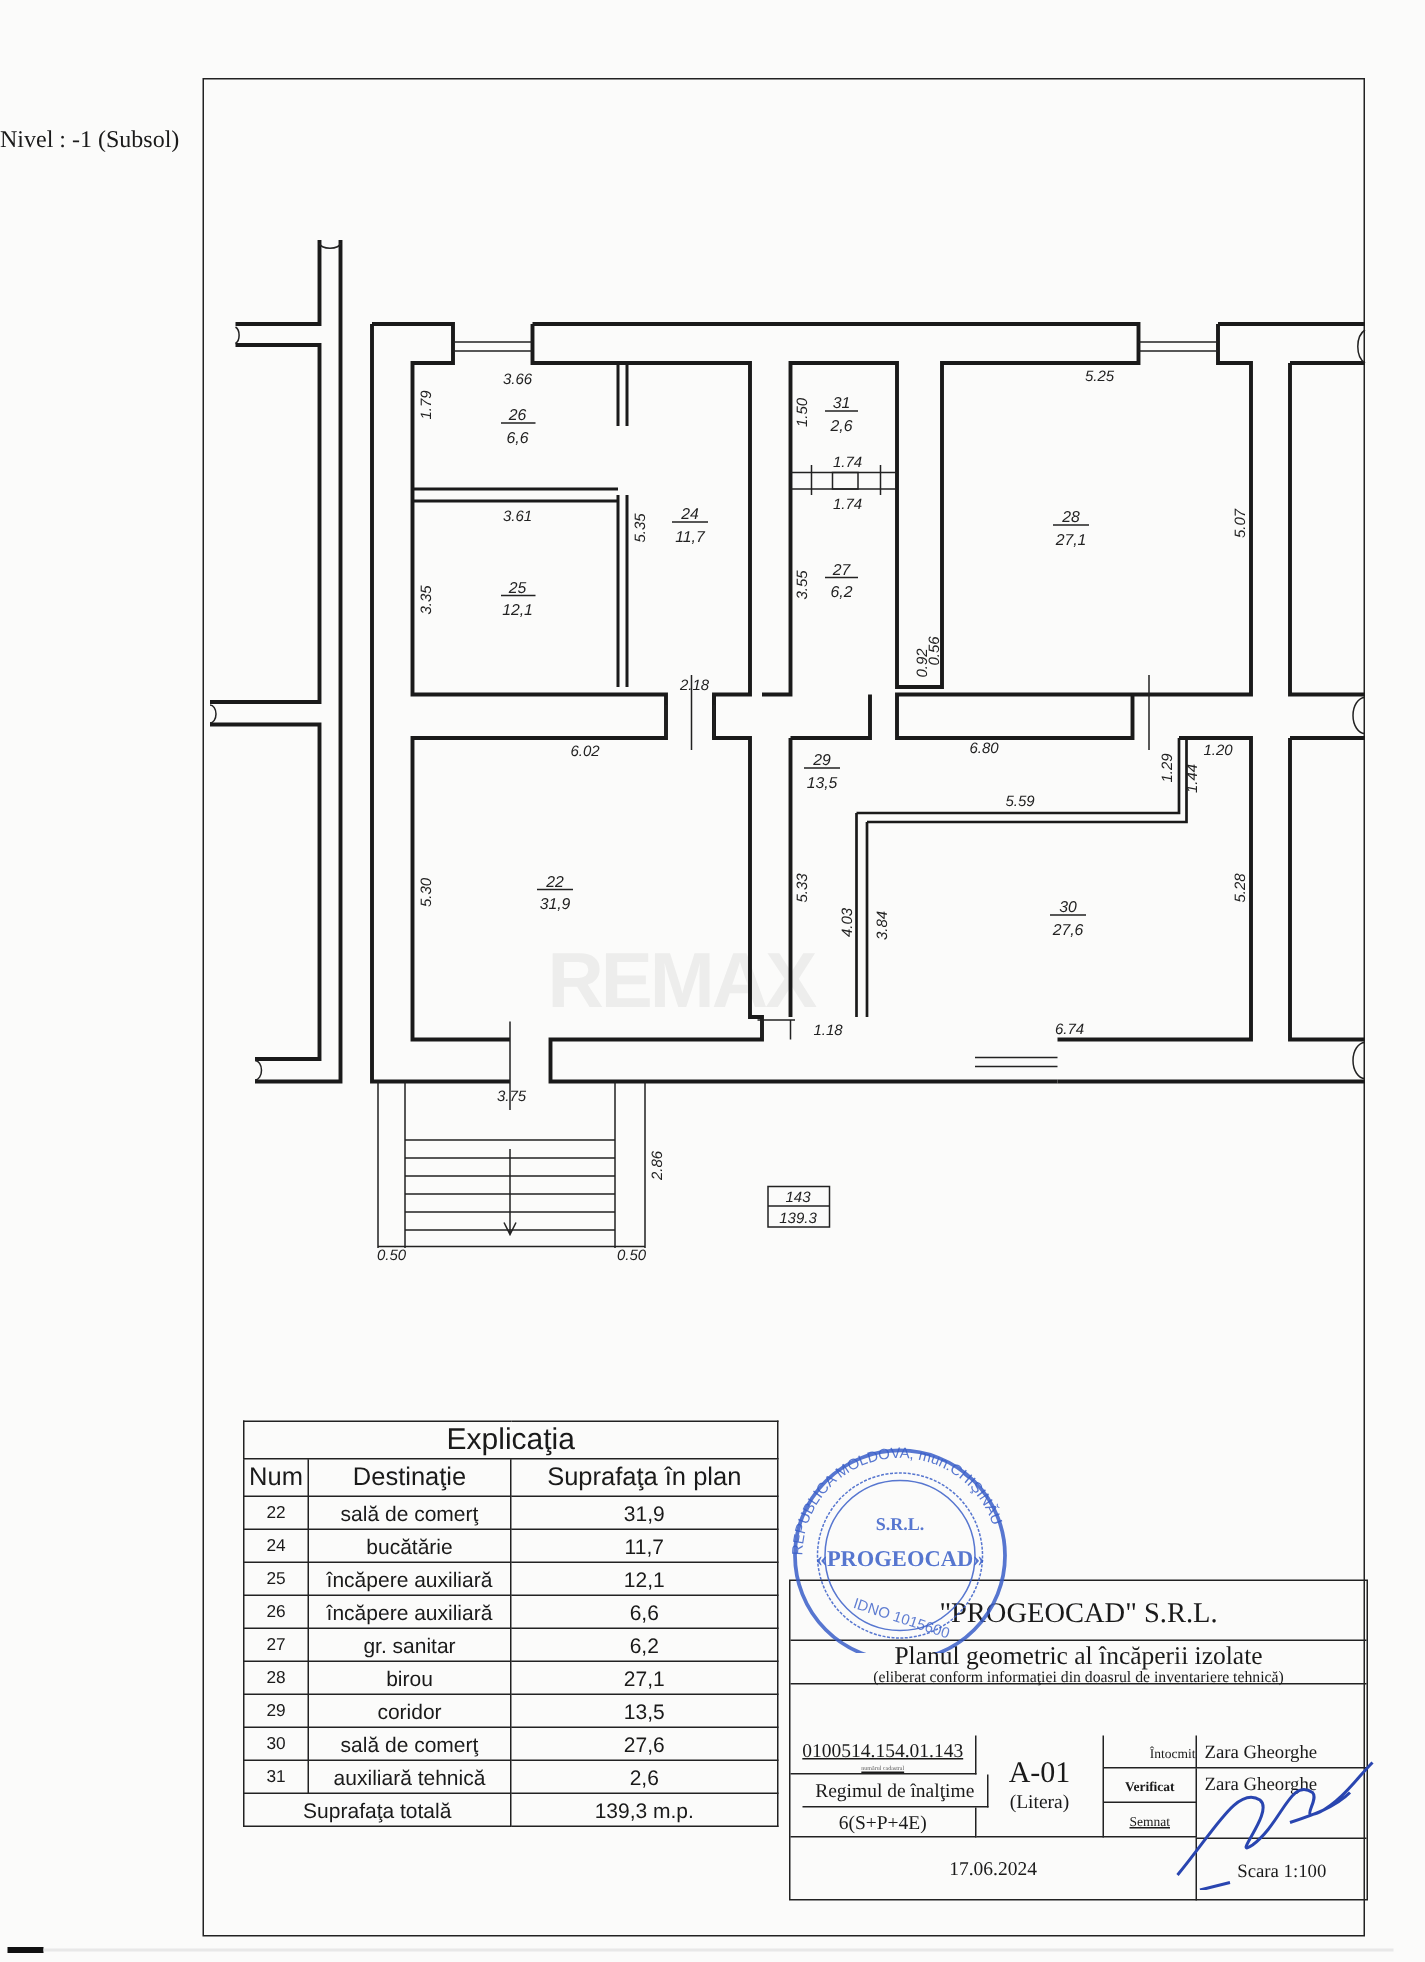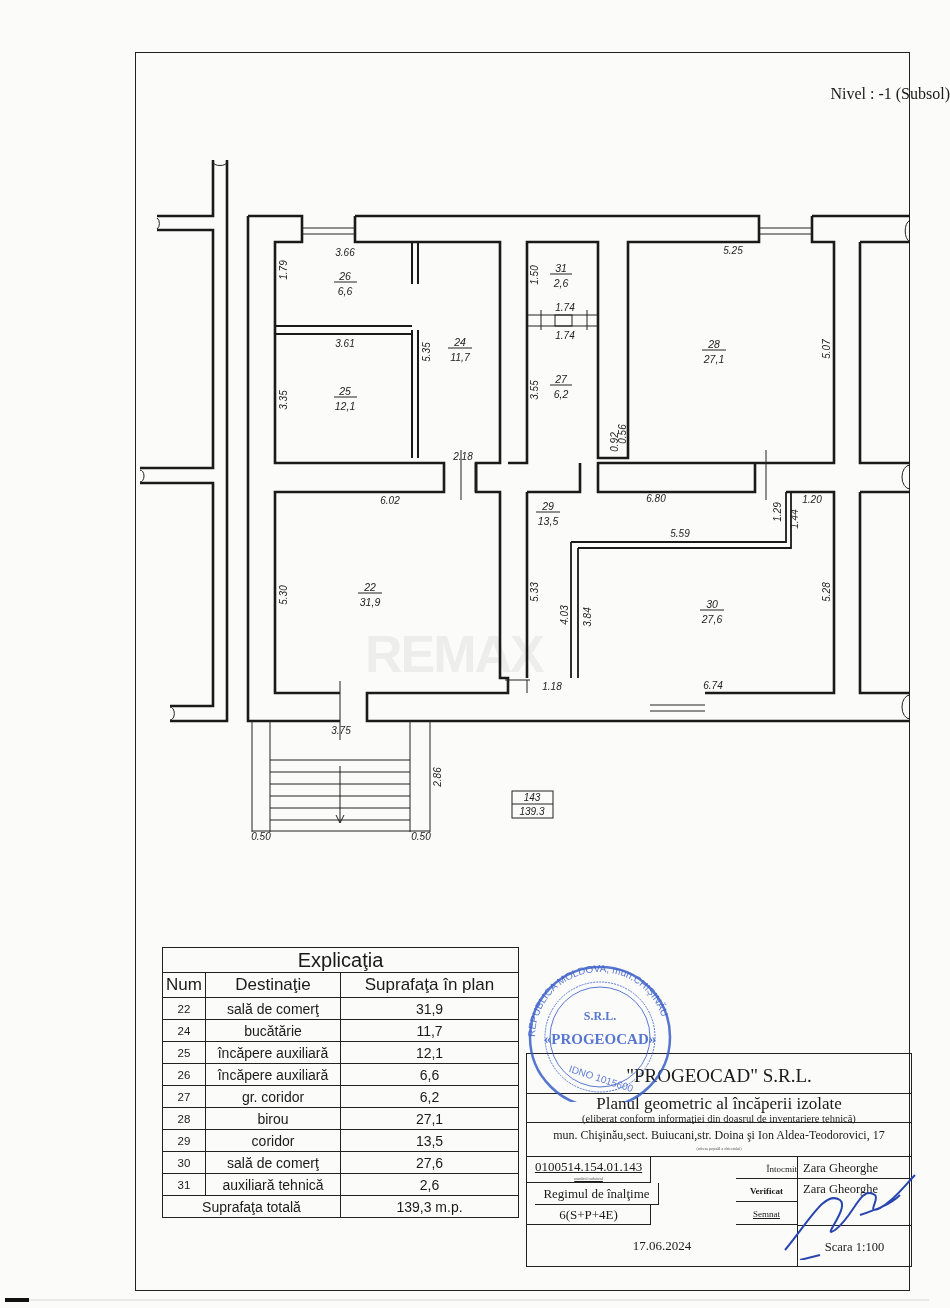--- a/index.html
+++ b/index.html
@@ -1,20 +1,20 @@
 <!DOCTYPE html>
 <html><head>
 <meta charset="utf-8">
 <style>
   html, body { margin:0; padding:0; }
   body { width:950px; height:1308px; background:#fbfbfa; position:relative; overflow:hidden;
          font-family:"Liberation Serif", serif; color:#1a1a1a; }
   .frame { position:absolute; left:135px; top:52px; width:775px; height:1239px;
            border:1.5px solid #222; box-sizing:border-box; }
-  .level-title { position:absolute; left:0; top:85px; width:950px; text-align:right;
+  .level-title { position:absolute; left:0; top:85px; width:950px; text-align:left;
                  font-size:16px; font-family:"Liberation Serif", serif; }
   svg.plan { position:absolute; left:0; top:0; }
   .dim { font-family:"Liberation Sans", sans-serif; font-style:italic; font-size:10px; fill:#222; }
   .rnum { font-family:"Liberation Sans", sans-serif; font-style:italic; font-size:10.5px; fill:#222; }
   .watermark { position:absolute; left:365px; top:624px; font-family:"Liberation Sans", sans-serif;
                font-weight:bold; font-size:52px; color:rgba(150,150,150,0.13); letter-spacing:-2px; }
   
   table.legend { position:absolute; left:162px; top:947px; width:357px; border-collapse:collapse;
                  font-family:Liberation Sans, sans-serif; }
   table.legend td, table.legend th { border:1.5px solid #222; padding:0; text-align:center;
@@ -188,21 +188,21 @@
         <td class="dest">încăpere auxiliară</td>
         <td>12,1</td>
       </tr>
   <tr>
         <td class="num">26</td>
         <td class="dest">încăpere auxiliară</td>
         <td>6,6</td>
       </tr>
   <tr>
         <td class="num">27</td>
-        <td class="dest">gr. coridor</td>
+        <td class="dest">gr. sanitar</td>
         <td>6,2</td>
       </tr>
   <tr>
         <td class="num">28</td>
         <td class="dest">birou</td>
         <td>27,1</td>
       </tr>
   <tr>
         <td class="num">29</td>
         <td class="dest">coridor</td>
@@ -223,32 +223,32 @@
     <td>139,3 m.p.</td>
   </tr>
 </tbody>
   </table>
 
 <div class="tblock">
   <div class="tb-row company">"PROGEOCAD" S.R.L.</div>
   <div class="tb-row plan-title">
     <span>Planul geometric al încăperii izolate</span>
     <span class="plan-sub">(eliberat conform informaţiei din doasrul de inventariere tehnică)</span>
-  </div>
-  <div class="tb-row address">
-    <span>mun. Chişinău,sect. Buiucani,str. Doina şi Ion Aldea-Teodorovici, 17</span>
-    <span class="addr-note">(adresa poştală a obiectului)</span>
   </div>
   <div class="grid">
     <div class="cell" style="left:0;top:0;width:124px;height:26px;line-height:20px;font-size:13px;text-decoration:underline;">
       <span>0100514.154.01.143</span>
       <div style="font-size:4px;line-height:4px;text-decoration:none;color:#555;">numărul cadastral</div>
     </div>
     <div class="cell" style="left:8px;top:26px;width:124px;height:22px;line-height:22px;">Regimul de înalţime</div>
     <div class="cell" style="left:0;top:48px;width:124px;height:20px;line-height:20px;">6(S+P+4E)</div>
+    <div class="cell" style="left:124px;top:0;width:85px;height:68px;padding-top:14px;">
+      <div style="font-size:20px;line-height:22px;">A-01</div>
+      <div style="font-size:13px;">(Litera)</div>
+    </div>
     <div class="cell" style="left:209px;top:0;width:62px;height:22px;line-height:24px;font-size:9px;text-align:right;">Întocmit</div>
     <div class="cell" style="left:209px;top:22px;width:62px;height:23px;line-height:24px;font-size:9px;font-weight:bold;">Verificat</div>
     <div class="cell" style="left:209px;top:45px;width:62px;height:23px;line-height:24px;font-size:9px;text-decoration:underline;">Semnat</div>
     <div class="cell" style="left:271px;top:0;width:113px;height:22px;line-height:22px;text-align:left;padding-left:5px;font-size:12.5px;border-right:none;">Zara Gheorghe</div>
     <div class="cell" style="left:271px;top:22px;width:113px;height:23px;line-height:20px;text-align:left;padding-left:5px;font-size:12.5px;border-right:none;border-bottom:none;">Zara Gheorghe</div>
     <div class="cell" style="left:0;top:68px;width:271px;height:42px;line-height:42px;border-bottom:none;font-size:13px;">17.06.2024</div>
     <div class="cell" style="left:271px;top:68px;width:113px;height:42px;line-height:42px;border-right:none;border-bottom:none;border-top:1.5px solid #222;font-size:12.5px;">Scara   1:100</div>
   </div>
 </div>
 

